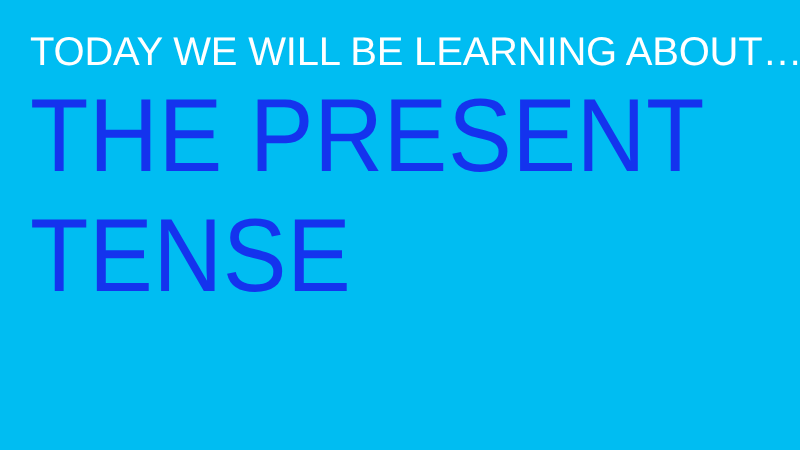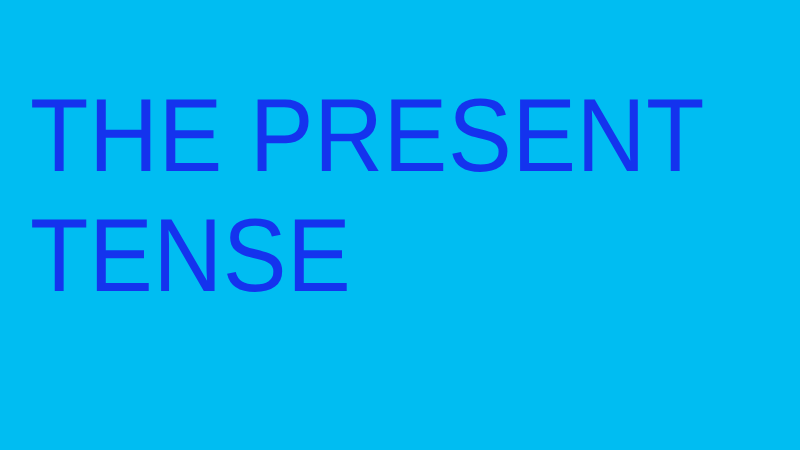--- a/index.html
+++ b/index.html
@@ -67,17 +67,18 @@
     text-rendering: geometricPrecision;
   }
 </style>
 </head>
 <body>
 
 <div id="slide" style="background: rgb(0, 189, 242);">
 
   <div id="slide-body">
 
+    <p id="subtitle" style="color: rgb(255, 255, 255);">TODAY WE WILL BE LEARNING ABOUT…</p>
 
     <h1 id="title" style="color: rgb(20, 51, 238);">THE PRESENT TENSE</h1>
 
   </div>
 </div>
 
 </body></html>

